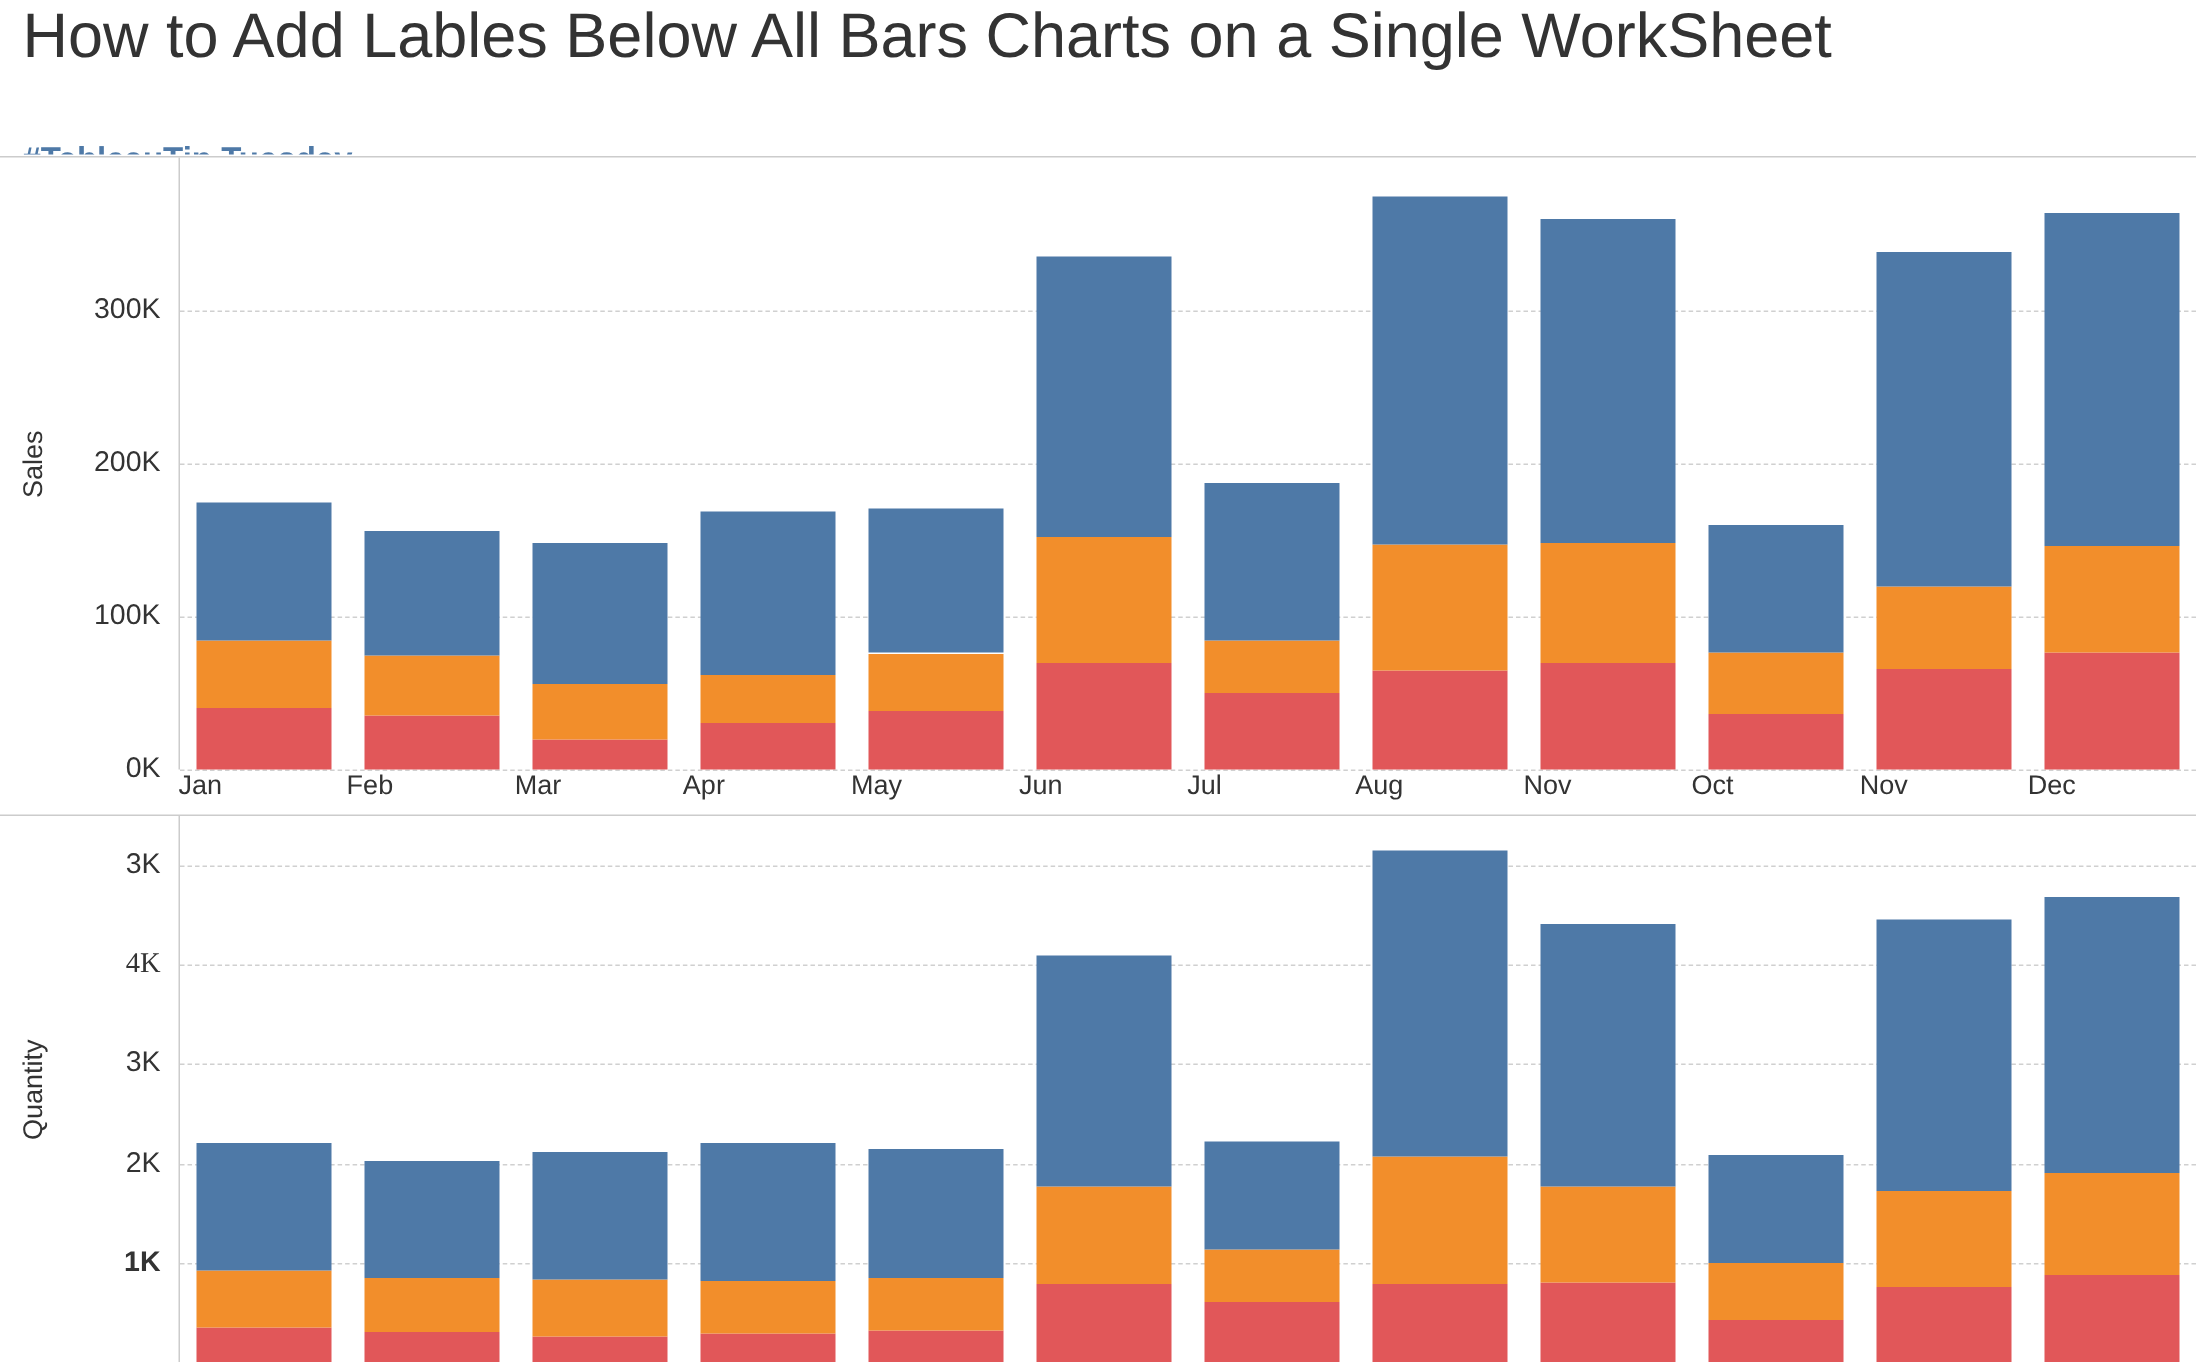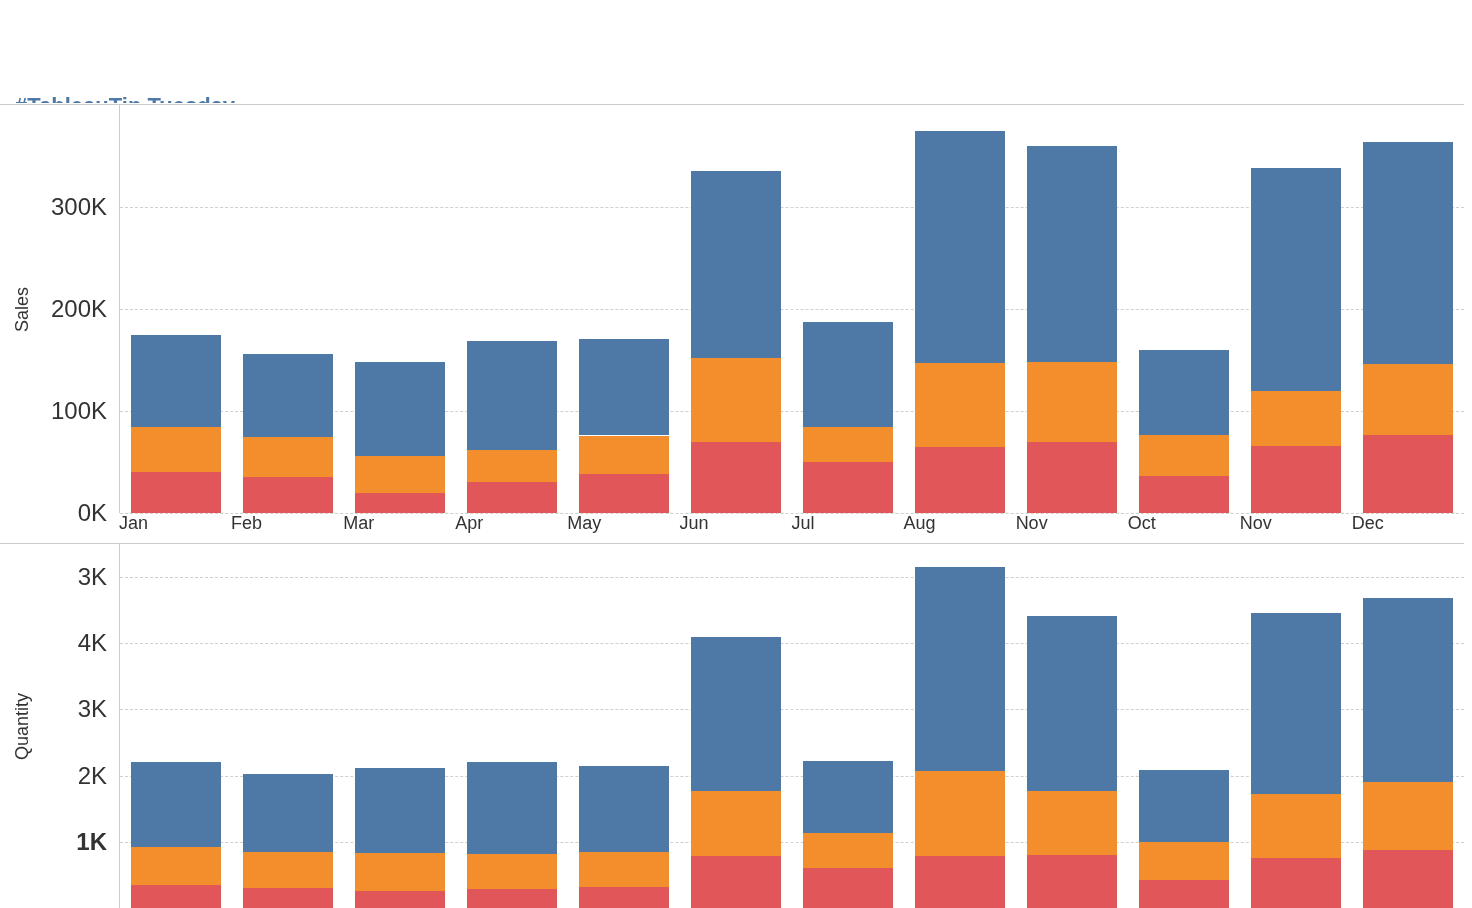--- a/index.html
+++ b/index.html
@@ -95,21 +95,21 @@
     color: #333;
     white-space: nowrap;
   }
   .ticks-cell {
     width: 74px;
     position: relative;
   }
   .ticks-cell .tick {
     position: absolute;
     right: 12px;
-    font-size: 24px;
+    font-size: 19px;
     color: #333;
     transform: translateY(-50%);
     margin-left: 43px;
   }
   .plot-cell {
     flex: 1;
     position: relative;
     border-left: 1px solid #ccc;
   }
   .grid-line {
@@ -147,20 +147,21 @@
     font-size: 18px;
     color: #333;
   }
 </style>
 </head>
 <body>
 
 <div class="page">
 
   <div class="chart-col">
+    <div class="title">How to Add Lables Below All Bars Charts on a Single WorkSheet</div>
     <div class="hashtag">#TableauTip Tuesday</div>
 
     <div class="charts">
 
       <div class="chart-block first">
         <div class="axis-title-cell">
           <div class="axis-title">Sales</div>
         </div>
         <div class="ticks-cell" id="ticks-0">
             <div class="tick" style="top: 100%;">0K</div>
@@ -278,21 +279,21 @@
         </div>
 
       <div class="chart-block second">
         <div class="axis-title-cell">
           <div class="axis-title">Quantity</div>
         </div>
         <div class="ticks-cell" id="ticks-1">
             <div class="tick" style="top: 81.8182%; font-weight: bold;">1K</div>
             <div class="tick" style="top: 63.6364%;">2K</div>
             <div class="tick" style="top: 45.4545%;">3K</div>
-            <div class="tick" style="top: 27.2727%;">4K</div>
+            <div class="tick" style="top: 27.2727%; font-family: Liberation Serif, serif;">4K</div>
             <div class="tick" style="top: 9.09091%;">3K</div>
           </div>
         <div class="plot-cell" id="plot-1">
             <div class="grid-line" style="top: 81.8182%;"></div>
             <div class="grid-line" style="top: 63.6364%;"></div>
             <div class="grid-line" style="top: 45.4545%;"></div>
             <div class="grid-line" style="top: 27.2727%;"></div>
             <div class="grid-line" style="top: 9.09091%;"></div>
             <div class="bars-wrap">
               <div class="bar-group">

